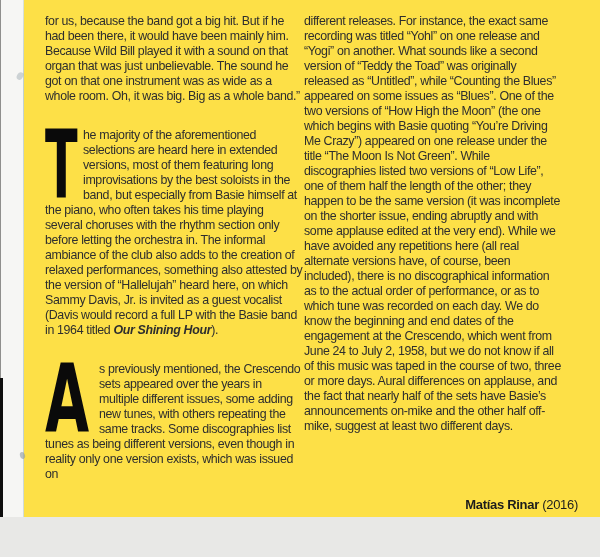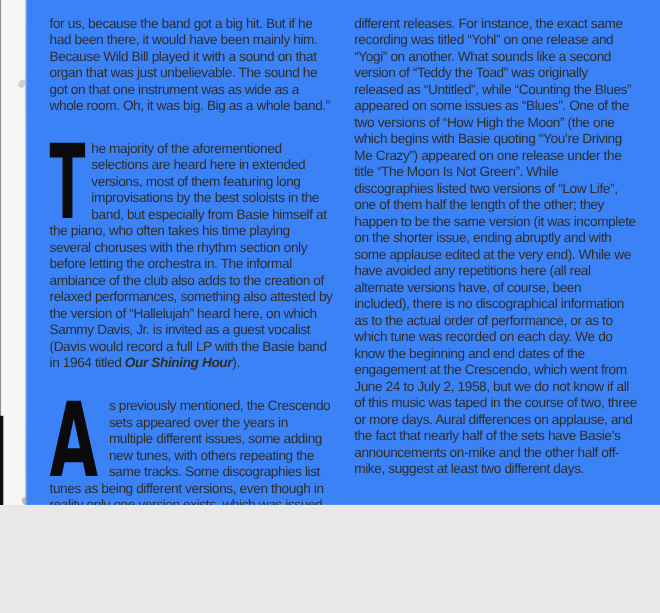--- a/index.html
+++ b/index.html
@@ -1,22 +1,22 @@
 <!DOCTYPE html>
 <html><head>
 <meta charset="utf-8">
 <style>
   html, body { margin: 0; padding: 0; }
   body { background: #e8e8e6; }
 
   .page {
     position: relative;
     width: 600px;
-    height: 459px;
-    background: #3b82f6;
+    height: 517px;
+    background: #fde047;
     overflow: hidden;
     font-family: "Liberation Sans", "DejaVu Sans", sans-serif;
     color: #2e2e2e;
   }
 
   
   .left-margin-strip {
     position: absolute; left: 0; top: 0;
     width: 23px; height: 557px;
     background: #f6f6f4;
@@ -54,21 +54,21 @@
 
   
   .col {
     position: absolute; top: 14px;
     font-size: 12.4px;
     line-height: 15px;
     letter-spacing: -0.35px;
     text-align: left;
   }
   .col-left  { left: 45px;  width: 259px; }
-  .col-right { left: 322px; width: 257px; }
+  .col-right { left: 304px; width: 257px; }
 
   .para { margin: 0 0 24px 0; }
   .para:last-child { margin-bottom: 0; }
 
   
   .dc {
     float: left;
     height: 73px;
     margin: 2px 8px 0 0;
     overflow: visible;

